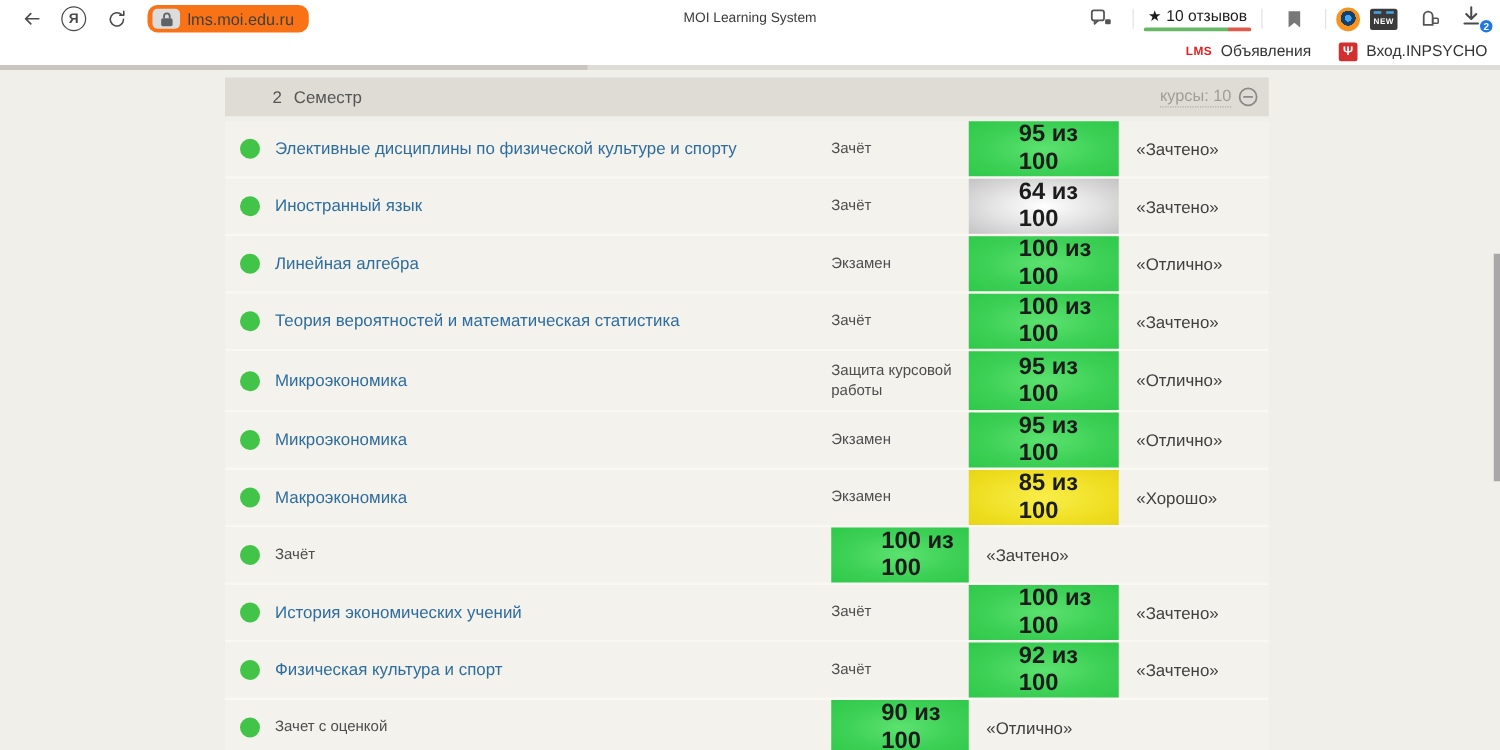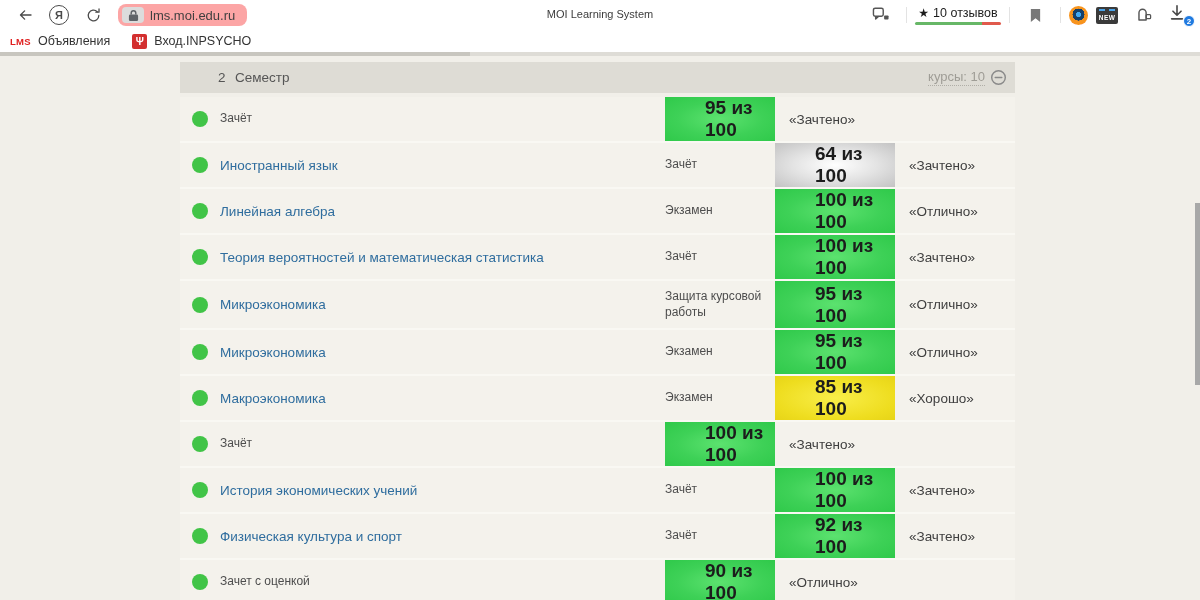--- a/index.html
+++ b/index.html
@@ -6,21 +6,21 @@
   html,body { width:1200px; height:600px; overflow:hidden;
     font-family:"Liberation Sans","DejaVu Sans",sans-serif; background:#f1efe9; }
 
   
   .chrome { background:#ffffff; width:100%; }
   .toolbar { height:30px; display:flex; align-items:center; position:relative; padding:0 8px; }
   .tb-btn { width:28px; height:24px; display:flex; align-items:center; justify-content:center;
     border:none; background:transparent; cursor:pointer; margin:0 3px; }
   .ya-circle { width:20px; height:20px; border:1.6px solid #4a4a4a; border-radius:50%;
     display:flex; align-items:center; justify-content:center; font-size:11px; font-weight:700; color:#4a4a4a; }
-  .url-pill { display:flex; align-items:center; background:#fca5a5; border-radius:8px;
+  .url-pill { display:flex; align-items:center; background:#f97316; border-radius:8px;
     height:22px; padding:0 12px 0 4px; margin-left:8px; gap:6px; }
   .lock-chip { width:22px; height:16px; background:#dcdcdc; border-radius:4px;
     display:flex; align-items:center; justify-content:center; }
   .url-text { font-size:13px; color:#3f3f3f; }
   .page-title { position:absolute; left:50%; top:50%; transform:translate(-50%,-55%);
     font-size:11px; color:#3c3c3c; white-space:nowrap; }
   .tb-right { margin-left:auto; display:flex; align-items:center; gap:8px; }
   .vdiv { width:1px; height:16px; background:#e3e3e3; }
   .reviews { display:flex; flex-direction:column; align-items:center; gap:2px; cursor:pointer; }
   .reviews-row { display:flex; align-items:center; gap:4px; font-size:12.5px; color:#1c1c1c; }
@@ -32,21 +32,21 @@
   .new-ext { width:22px; height:17px; background:#3a3a3a; border-radius:2px; position:relative;
     display:flex; align-items:flex-end; justify-content:center; cursor:pointer; }
   .new-ext .dash { position:absolute; top:2px; left:3px; right:3px; height:0;
     border-top:2px dashed #4aa3e8; }
   .new-ext .new-txt { color:#fff; font-size:6.5px; font-weight:700; line-height:1; margin-bottom:2px; letter-spacing:.4px; }
   .dl-wrap { position:relative; width:24px; height:22px; cursor:pointer; }
   .dl-badge { position:absolute; right:-3px; bottom:-1px; width:12px; height:12px; border-radius:50%;
     background:#1f7ae0; color:#fff; font-size:8px; font-weight:700;
     display:flex; align-items:center; justify-content:center; border:1px solid #fff; }
 
-  .bookmarks { height:22px; display:flex; align-items:center; gap:22px; padding:0 10px; background:#fff; }
+  .bookmarks { height:22px; display:flex; align-items:center; gap:22px; padding:0 10px; background:#fff;justify-content:flex-end; }
   .bm { display:flex; align-items:center; gap:7px; cursor:pointer; }
   .bm-label { font-size:12.5px; color:#333; }
   .lms-fav { color:#e02020; font-weight:700; font-size:9.5px; letter-spacing:.3px; }
   .psy-fav { width:15px; height:15px; background:#d32f2f; border-radius:2px; color:#fff;
     font-size:10px; font-weight:700; display:flex; align-items:center; justify-content:center; }
 
   .top-strip { height:4px; width:100%; background:#dedcd6; position:relative; }
   .top-strip .seg { position:absolute; left:0; top:0; height:4px; width:470px; background:#c8c6bf; }
 
   
@@ -184,20 +184,21 @@
             </svg>
         </span>
       </span>
     </div>
 
     <div class="rows">
   <div class="row">
     <span class="dot-cell">
             <span class="dot"></span>
           </span>
+    <span class="name-cell"><a class="course-link">Элективные дисциплины по физической культуре и спорту</a></span>
     <span class="type-cell">Зачёт</span>
     <span class="badge badge-green">95 из 100</span>
     <span class="grade-cell">«Зачтено»</span>
   </div>
 
   <div class="row">
     <span class="dot-cell">
             <span class="dot"></span>
           </span>
     <span class="name-cell"><a class="course-link">Иностранный язык</a></span>

